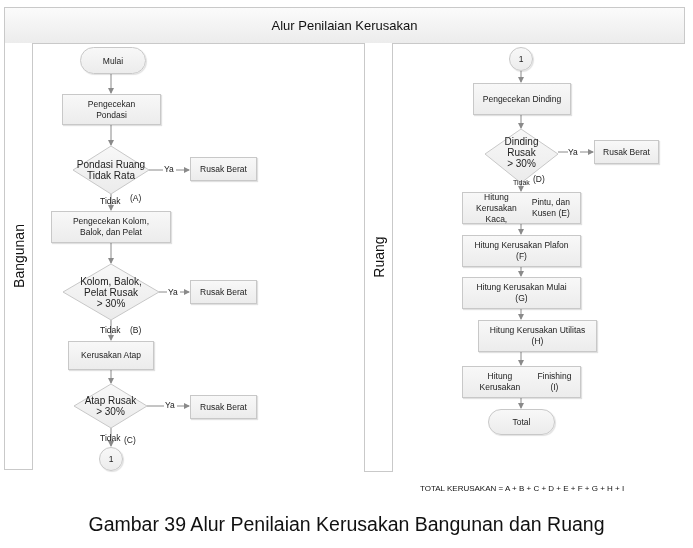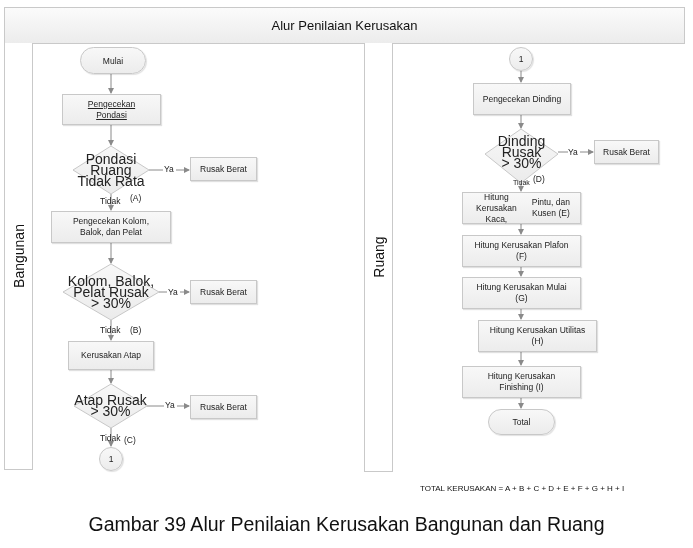--- a/index.html
+++ b/index.html
@@ -14,21 +14,21 @@
   .proc { border:1px solid #c8c8c8; background:linear-gradient(#f8f8f8,#ececec);
           box-shadow:1px 1px 1px rgba(0,0,0,0.12); display:flex; align-items:center; justify-content:center;
           text-align:center; font-size:8.5px; line-height:11px; color:#222; padding:0 4px; }
   .term { border:1px solid #c8c8c8; background:linear-gradient(#f8f8f8,#ececec); border-radius:14px;
           box-shadow:1px 1px 1px rgba(0,0,0,0.12); display:flex; align-items:center; justify-content:center;
           font-size:8.5px; color:#222; }
   .conn { border:1px solid #c8c8c8; background:linear-gradient(#f8f8f8,#ececec); border-radius:50%;
           box-shadow:1px 1px 1px rgba(0,0,0,0.12); display:flex; align-items:center; justify-content:center;
           font-size:8.5px; color:#222; }
   .dia-text { display:flex; align-items:center; justify-content:center; text-align:center;
-              font-size:14px; line-height:11px; color:#222; }
+              font-size:10px; line-height:11px; color:#222; }
   .lbl { font-size:8.5px; color:#222; white-space:nowrap; }
   .lbl-small { font-size:7px; color:#222; white-space:nowrap; }
   .formula { font-size:8px; color:#111; white-space:nowrap; }
   .caption { font-size:19.5px; color:#111; white-space:nowrap; left:0; width:693px; text-align:center; top:513px; }
   svg.lines { position:absolute; left:0; top:0; }
 </style>
 </head>
 <body>
 
 <div class="abs header">
@@ -86,21 +86,21 @@
     <polygon points="111,264 159,292 111,320 63,292"></polygon>
     <polygon points="111,384 147,406 111,428 74,406"></polygon>
     <polygon points="521,129 558,154 521,183 485,154"></polygon>
   </g>
 </svg>
 
 <div class="abs term" style="left:80px; top:47px; width:66px; height:27px;">
   <span>Mulai</span>
 </div>
 
-<div class="abs proc" style="left:62px; top:94px; width:99px; height:31px; flex-direction:column;text-decoration:underline;">
+<div class="abs proc" style="left:62px; top:94px; width:99px; height:31px; flex-direction:column;">
   <span>Pengecekan</span>
   <span>Pondasi</span>
 </div>
 
 <div class="abs dia-text" style="left:73px; top:158px; width:76px; height:24px; flex-direction:column;">
   <span>Pondasi Ruang</span>
   <span>Tidak Rata</span>
 </div>
 <span class="abs lbl" style="left:164px; top:164px;">Ya</span>
 <div class="abs proc" style="left:190px; top:157px; width:67px; height:24px;">
@@ -174,21 +174,21 @@
   <span>(F)</span>
 </div>
 <div class="abs proc" style="left:462px; top:277px; width:119px; height:32px; flex-direction:column;">
   <span>Hitung Kerusakan Mulai</span>
   <span>(G)</span>
 </div>
 <div class="abs proc" style="left:462px; top:320px; width:119px; height:32px; flex-direction:column;margin-left:16px;">
   <span>Hitung Kerusakan Utilitas</span>
   <span>(H)</span>
 </div>
-<div class="abs proc" style="left:462px; top:366px; width:119px; height:32px; flex-direction:column;">
+<div class="abs proc" style="left:462px; top:366px; width:119px; height:32px; flex-direction:row;">
   <span>Hitung Kerusakan</span>
   <span>Finishing (I)</span>
 </div>
 
 <div class="abs term" style="left:488px; top:409px; width:67px; height:26px;">
   <span>Total</span>
 </div>
 
 <div class="abs formula" style="left:420px; top:443px;margin-top:41px;">TOTAL KERUSAKAN = A + B + C + D + E + F + G + H + I</div>
 

